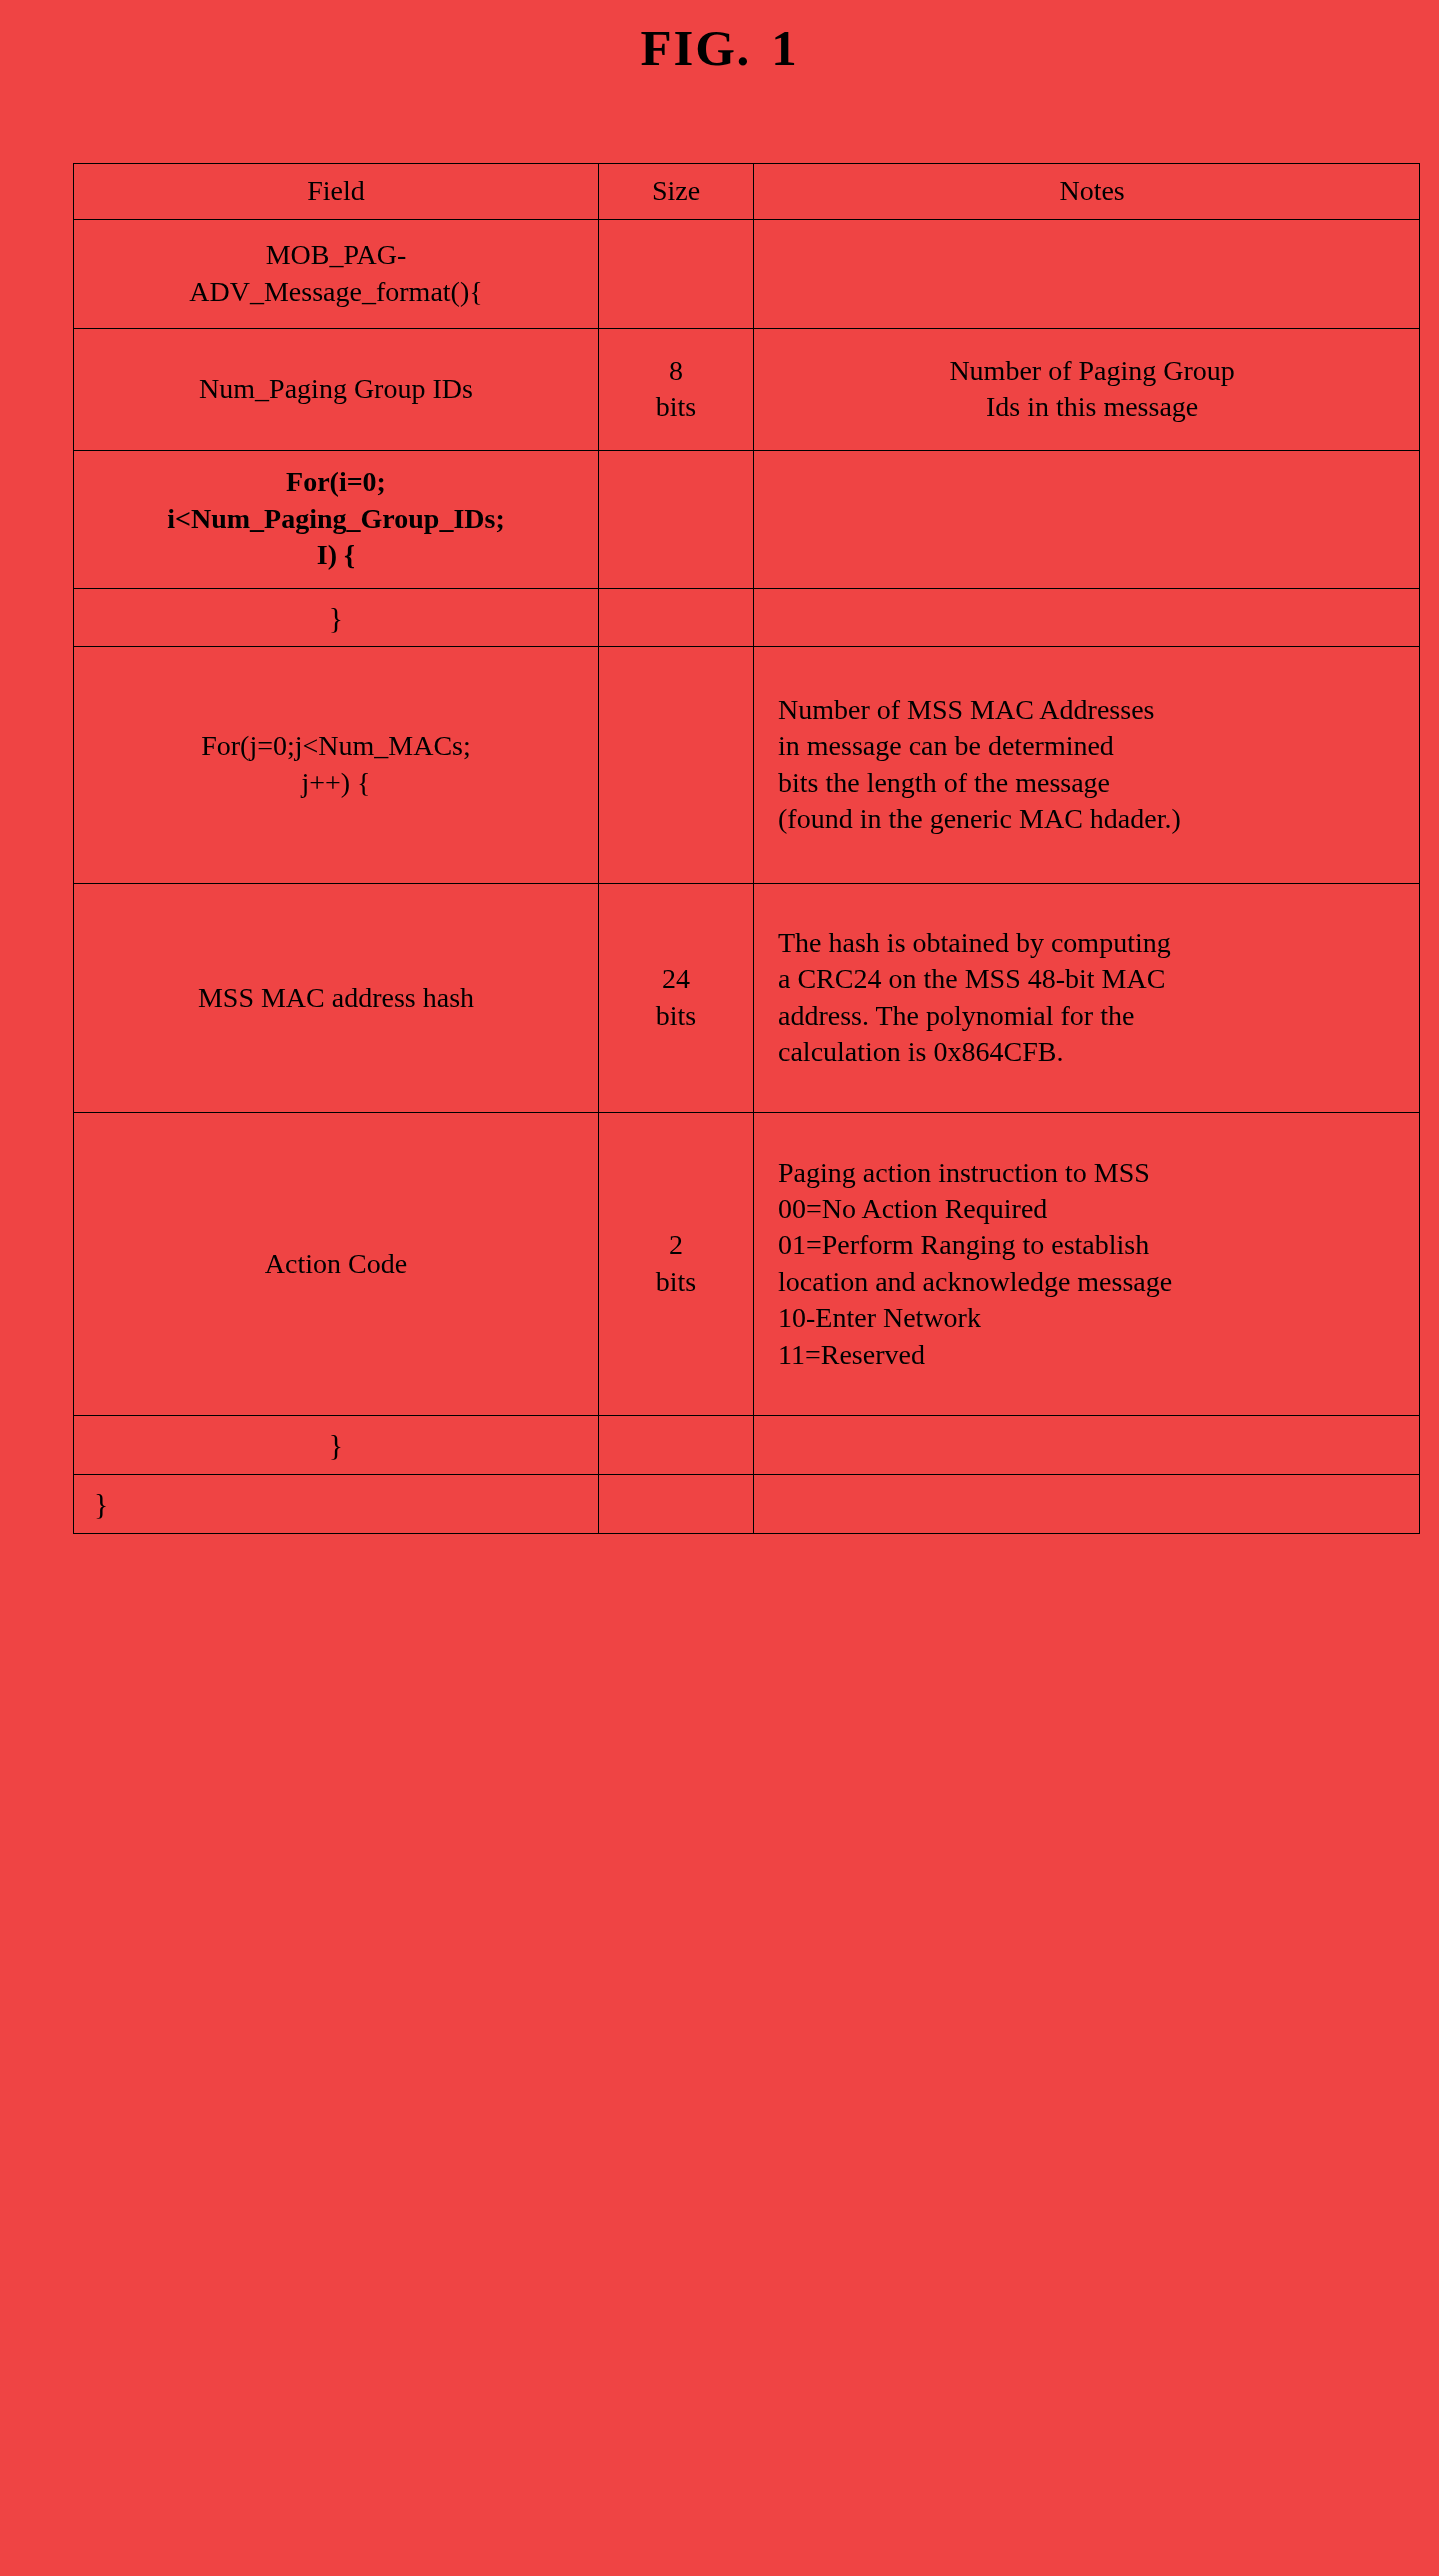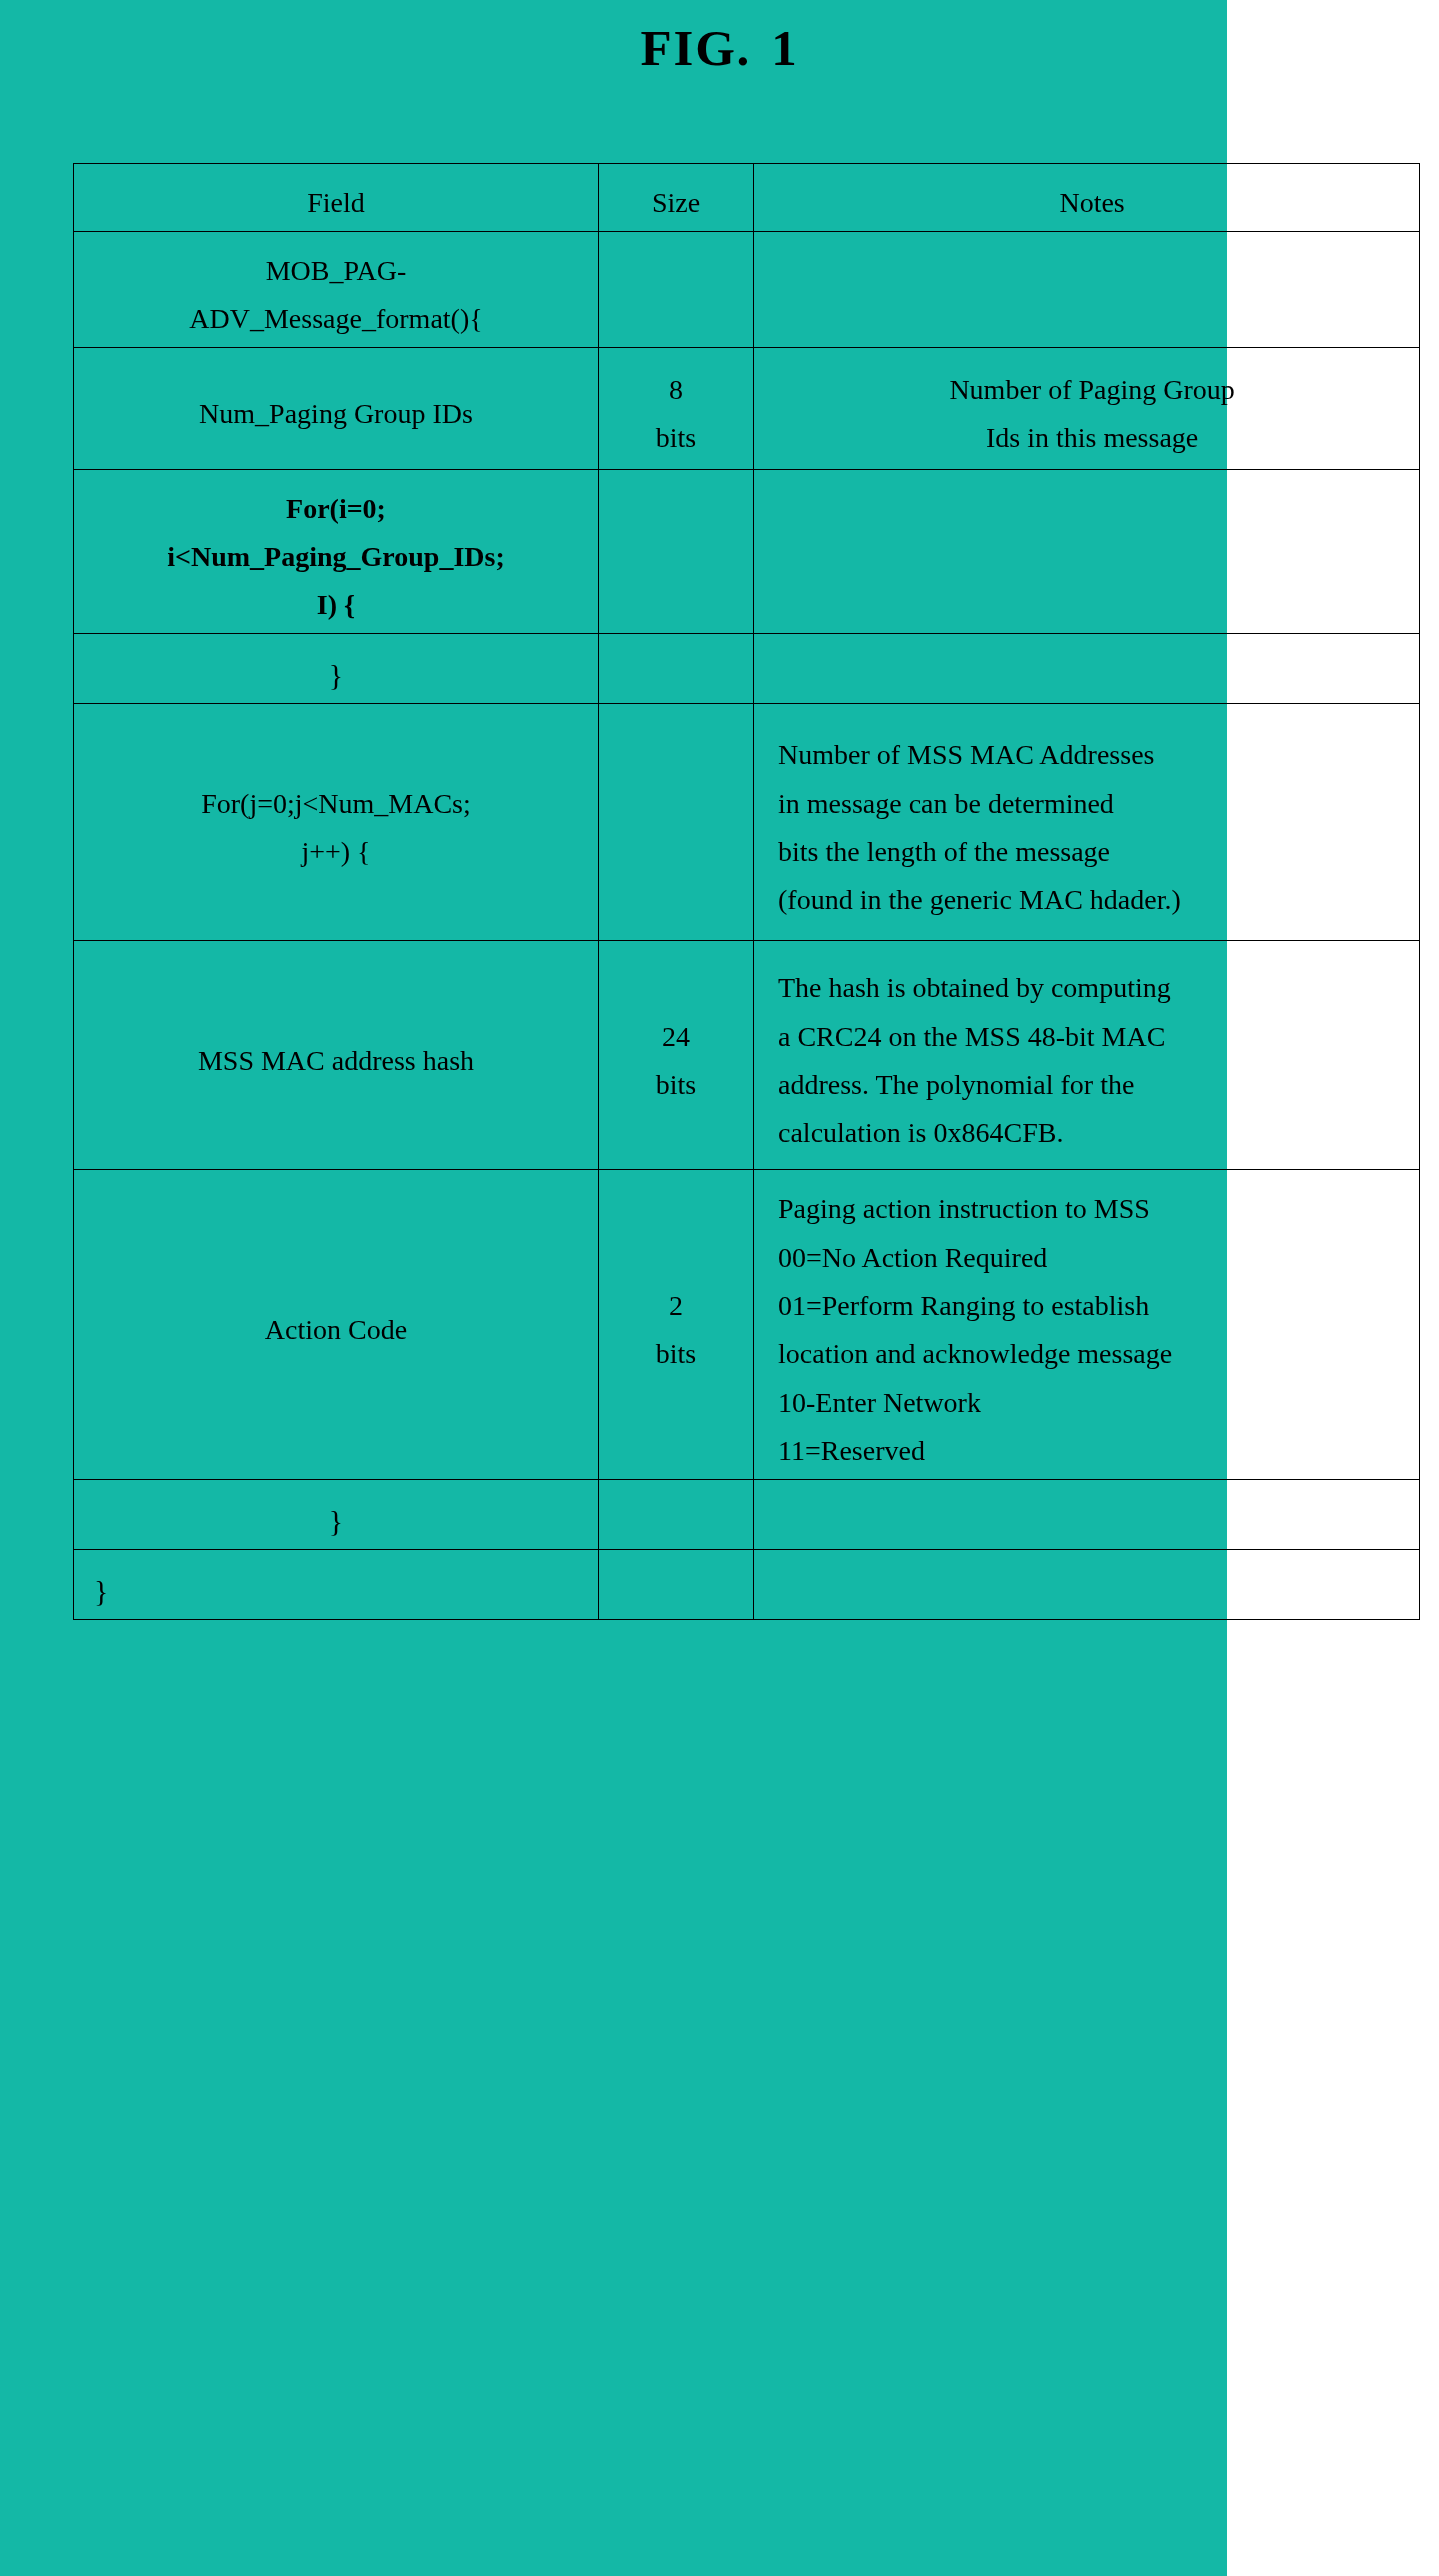--- a/index.html
+++ b/index.html
@@ -10,24 +10,24 @@
   body {
     width: 1439px;
     height: 2576px;
     font-family: "Liberation Serif", "DejaVu Serif", serif;
     color: #000000;
     position: relative;
     overflow: hidden;
   }
 
   .page {
-    width: 1227px;
+    width: 1439px;
     height: 2576px;
     position: relative;
-    background: #14b8a6;
+    background: #ef4444;
   }
 
   .fig-title {
     position: absolute;
     top: 20px;
     left: 0;
     width: 1439px;
     text-align: center;
     font-family: "Liberation Serif", "DejaVu Serif", serif;
     font-size: 51px;
@@ -69,21 +69,21 @@
     box-sizing: border-box;
   }
 
   .center { text-align: center; }
   .left   { text-align: left; }
 
   .field-cell .cell { padding-left: 20px; padding-right: 20px; }
   .notes-cell .cell { padding-left: 24px; padding-right: 12.8px; }
   .size-cell  .cell { padding-left: 5.5px; padding-right: 5.5px; }
 
-  .line { display: block; white-space: pre; margin-top: 12px; }
+  .line { display: block; white-space: pre; }
 
   .brace { font-size: 30px; }
   tr.r-mob     td { height: 108px; }
   tr.r-mgmt    td { height: 117px; }
   tr.r-num     td { height: 121px; }
   tr.r-fori    td { height: 137px; font-weight: bold; }
   tr.r-pgid    td { height: 117px; }
   tr.r-close1  td { height: 51px;  }
   tr.r-forj    td { height: 236px; }
   tr.r-hash    td { height: 228px; }

